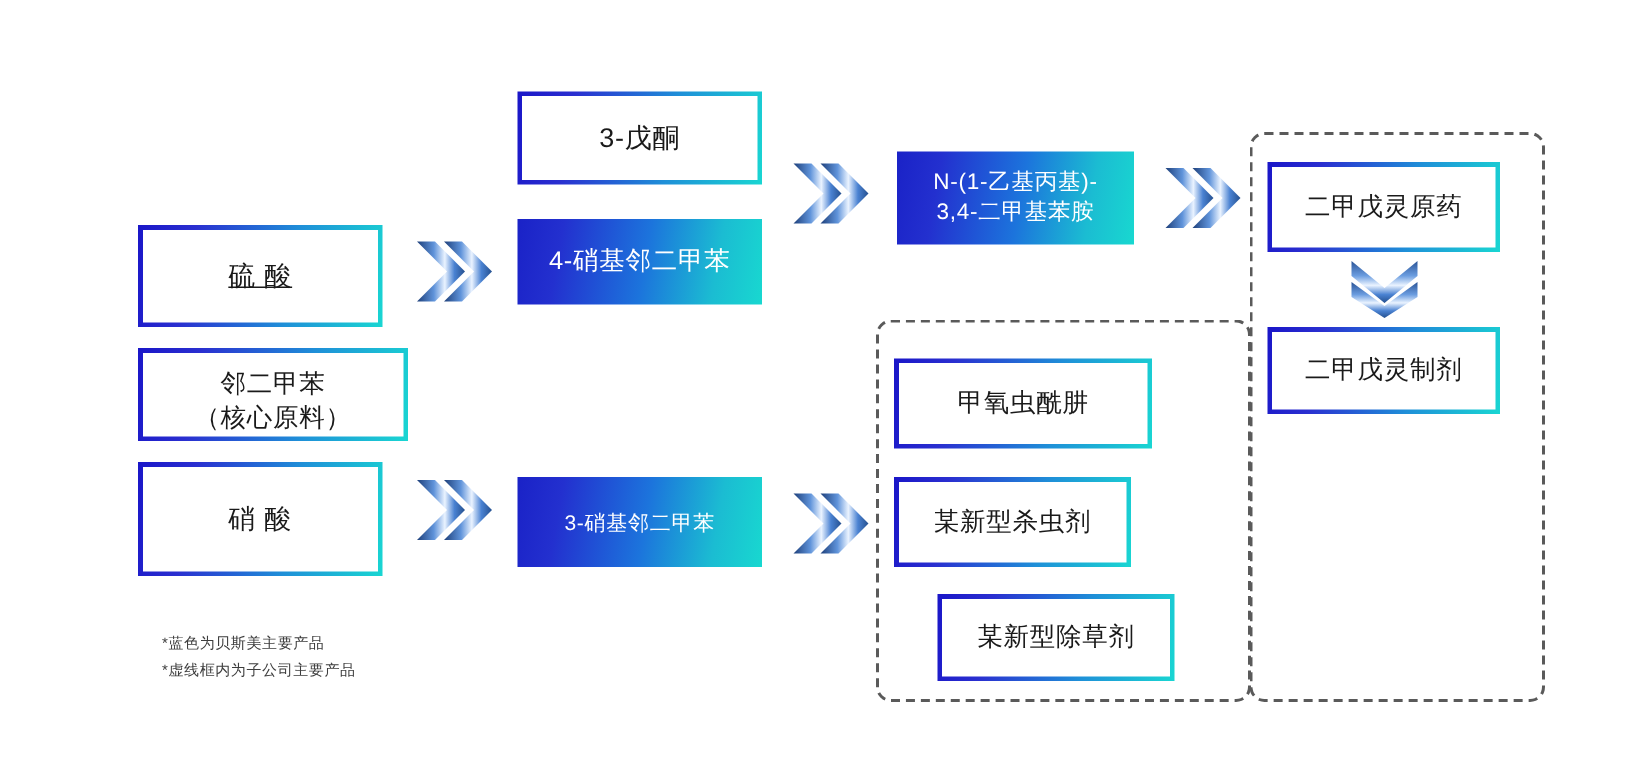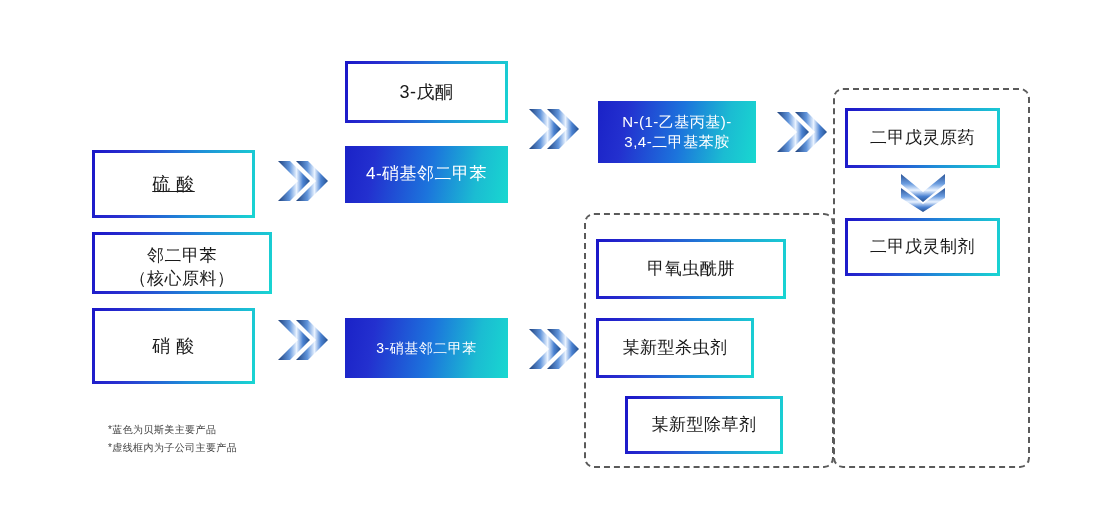--- a/index.html
+++ b/index.html
@@ -161,21 +161,21 @@
       </linearGradient>
     </defs>
     <polygon points="3,2 3,12 25,30 47,12 47,2 25,20" fill="url(#chevGradDown)"></polygon>
     <polygon points="3,16 3,26 25,40 47,26 47,16 25,32" fill="url(#chevGradDown)"></polygon>
   </svg>
 
   <div class="node outlined" style="left:845px; top:218px; width:155px; height:58px; font-size:17px;">
     <span class="line">二甲戊灵制剂</span>
   </div>
 
-  <div class="node outlined" style="left:596px; top:239px; width:190px; height:60px; font-size:17px;">
+  <div class="node outlined" style="left:596px; top:239px; width:172px; height:60px; font-size:17px;">
     <span class="line">甲氧虫酰肼</span>
   </div>
 
   <div class="node outlined" style="left:596px; top:318px; width:158px; height:60px; font-size:17px;">
     <span class="line">某新型杀虫剂</span>
   </div>
 
   <div class="node outlined" style="left:596px; top:396px; width:158px; height:58px; font-size:17px;margin-left:29px;">
     <span class="line">某新型除草剂</span>
   </div>

